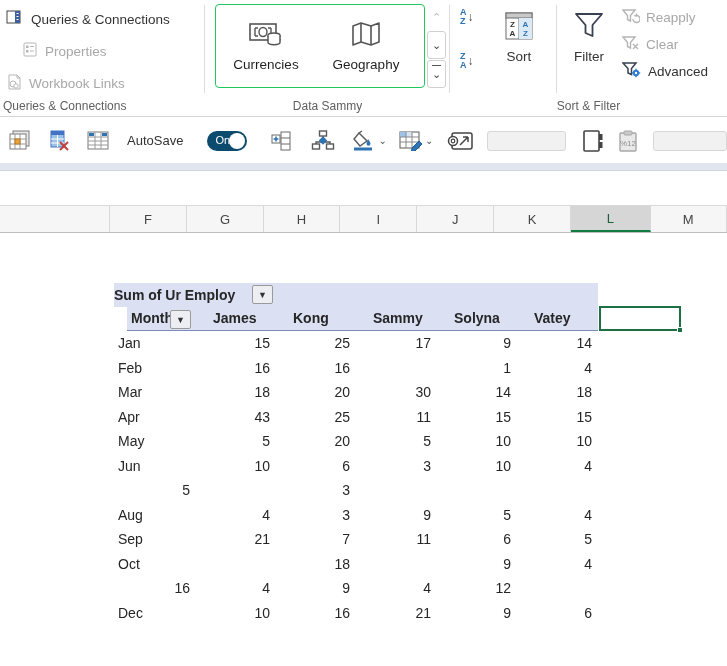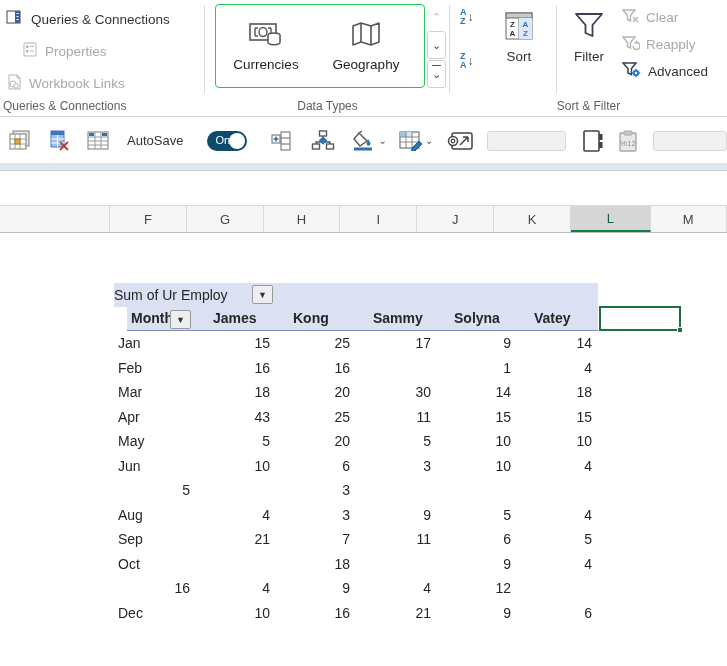--- a/index.html
+++ b/index.html
@@ -47,21 +47,21 @@
 
   
   .colheads { position:absolute; left:0; top:205px; width:727px; height:28px; display:flex; border-top:1px solid #d9d9d9; border-bottom:1px solid #bdbdbd; background:#f6f6f6; }
   .colcell { height:100%; display:flex; align-items:center; justify-content:center; font-size:13px; color:#444; border-right:1px solid #d8d8d8; cursor:pointer; }
   .colcell.sel { background:#d6d6d6; color:#17623b; border-bottom:2px solid #107c41; }
 
   
   .sheetarea { position:absolute; left:0; top:234px; width:727px; height:432px; background:#fff; }
 
   .pivot { position:absolute; left:114px; top:49px; width:484px; }
-  .p-title { position:relative; height:24px; background:#dbe1f3; font-weight:normal; font-size:14px; line-height:24px; padding-left:0; white-space:nowrap; overflow:hidden; }
+  .p-title { position:relative; height:24px; background:#dbe1f3; font-weight:bold; font-size:14px; line-height:24px; padding-left:0; white-space:nowrap; overflow:hidden; }
   .p-heads { position:relative; height:24px; background:#dbe1f3; border-bottom:1px solid #7b8cba; display:grid; grid-template-columns:82px 80px 80px 81px 80px 81px;margin-left:13px; }
   .p-heads > div { font-weight:bold; font-size:14px; line-height:23px; padding-left:4px; overflow:hidden; white-space:nowrap; }
   .p-row { display:grid; grid-template-columns:82px 80px 80px 81px 80px 81px; height:24.5px; }
   .p-row .mon { font-size:14px; line-height:24.5px; padding-left:4px; }
   .p-row .val { font-size:14px; line-height:24.5px; text-align:right; padding-right:6px; }
 
   .dd-btn { position:absolute; width:21px; height:19px; top:2px; background:#eceef2; border:1px solid #9a9a9a; border-radius:2px; display:flex; align-items:center; justify-content:center; font-size:9px; color:#333; cursor:pointer; }
 
   .selcell { position:absolute; left:599px; top:72px; width:82px; height:25px; border:2px solid #1d7044; background:transparent; }
   .selcell .handle { position:absolute; right:-4px; bottom:-4px; width:6px; height:6px; background:#1d7044; border:1px solid #fff; }
@@ -138,21 +138,21 @@
               </svg>
           </span>
           <span>Geography</span>
         </div>
       </div>
       <div class="gal-scroll">
         <div class="gal-sbtn ghost">⌃</div>
         <div class="gal-sbtn">⌄</div>
         <div class="gal-sbtn gal-more">⌄</div>
       </div>
-      <div class="group-label">Data Types</div>
+      <div class="group-label">Data Sammy</div>
       <div class="gdivider" style="left:244px;"></div>
     </div>
 
     <div class="rgroup" style="left:450px;width:277px;">
       <div class="sort-small" style="left:10px;top:8px;">
         <span class="az-letters">
             <span>A</span>
             <span>Z</span>
           </span>
           <span class="dn-arrow">↓</span>
@@ -186,34 +186,34 @@
               <path d="M4 3 H30 L20.5 14 V25 L13.5 22 V14 Z" fill="#fff" stroke="#39404f" stroke-width="1.8" stroke-linejoin="round"></path>
             </svg>
         </span>
         <span>Filter</span>
       </div>
       <div style="position:absolute;left:172px;top:4px;">
         <div class="stack-btn disabled">
           <span>
             <svg width="18" height="15" viewBox="0 0 18 15">
                 <path d="M1 1 H13 L8.5 6.5 V12 L5.5 10.5 V6.5 Z" fill="#fff" stroke="#b5b5b5" stroke-width="1.4"></path>
-                <path d="M11 8 l5 5 M16 8 l-5 5" stroke="#b5b5b5" stroke-width="1.4"></path>
+                <path d="M11 10 a3.5 3.5 0 1 0 3.5 -3.5" fill="none" stroke="#b5b5b5" stroke-width="1.4"></path>
+                <path d="M14.5 4.5 v2.2 h-2.2" fill="none" stroke="#b5b5b5" stroke-width="1.4"></path>
               </svg>
           </span>
-          <span>Clear</span>
+          <span>Reapply</span>
         </div>
         <div class="stack-btn disabled">
           <span>
             <svg width="18" height="15" viewBox="0 0 18 15">
                 <path d="M1 1 H13 L8.5 6.5 V12 L5.5 10.5 V6.5 Z" fill="#fff" stroke="#b5b5b5" stroke-width="1.4"></path>
-                <path d="M11 10 a3.5 3.5 0 1 0 3.5 -3.5" fill="none" stroke="#b5b5b5" stroke-width="1.4"></path>
-                <path d="M14.5 4.5 v2.2 h-2.2" fill="none" stroke="#b5b5b5" stroke-width="1.4"></path>
+                <path d="M11 8 l5 5 M16 8 l-5 5" stroke="#b5b5b5" stroke-width="1.4"></path>
               </svg>
           </span>
-          <span>Reapply</span>
+          <span>Clear</span>
         </div>
         <div class="stack-btn">
           <span>
             <svg width="20" height="16" viewBox="0 0 20 16">
                 <path d="M1 1 H14 L9.5 6.5 V12.5 L6 11 V6.5 Z" fill="#fff" stroke="#39404f" stroke-width="1.5"></path>
                 <circle cx="14" cy="11" r="3.2" fill="#2b7cd3"></circle>
                 <circle cx="14" cy="11" r="1.2" fill="#fff"></circle>
                 <g stroke="#2b7cd3" stroke-width="1.4">
                   <line x1="14" y1="6.8" x2="14" y2="8.2"></line>
                   <line x1="14" y1="13.8" x2="14" y2="15.2"></line>

